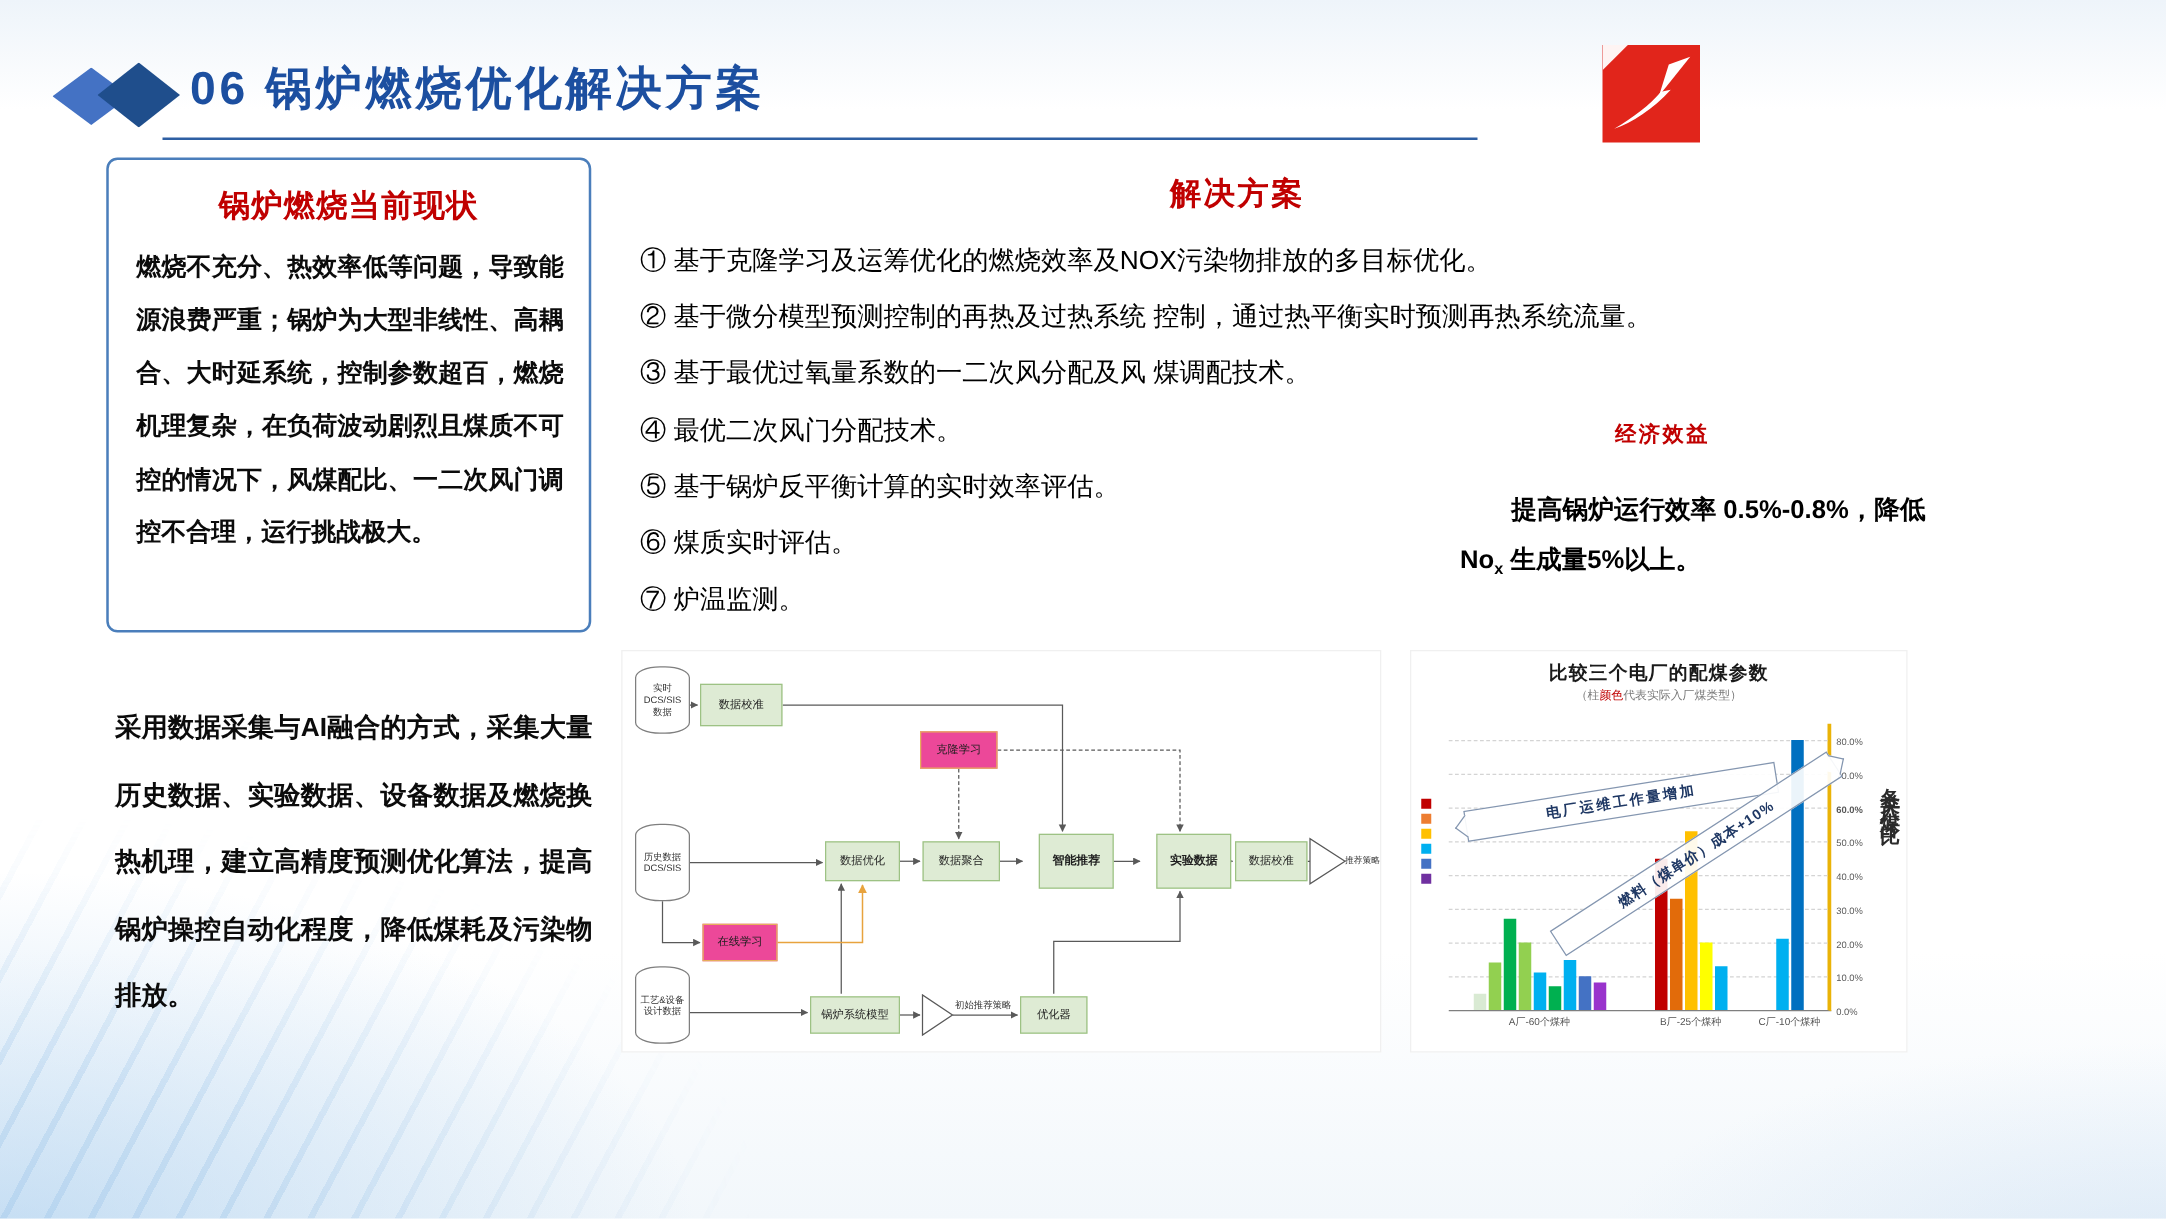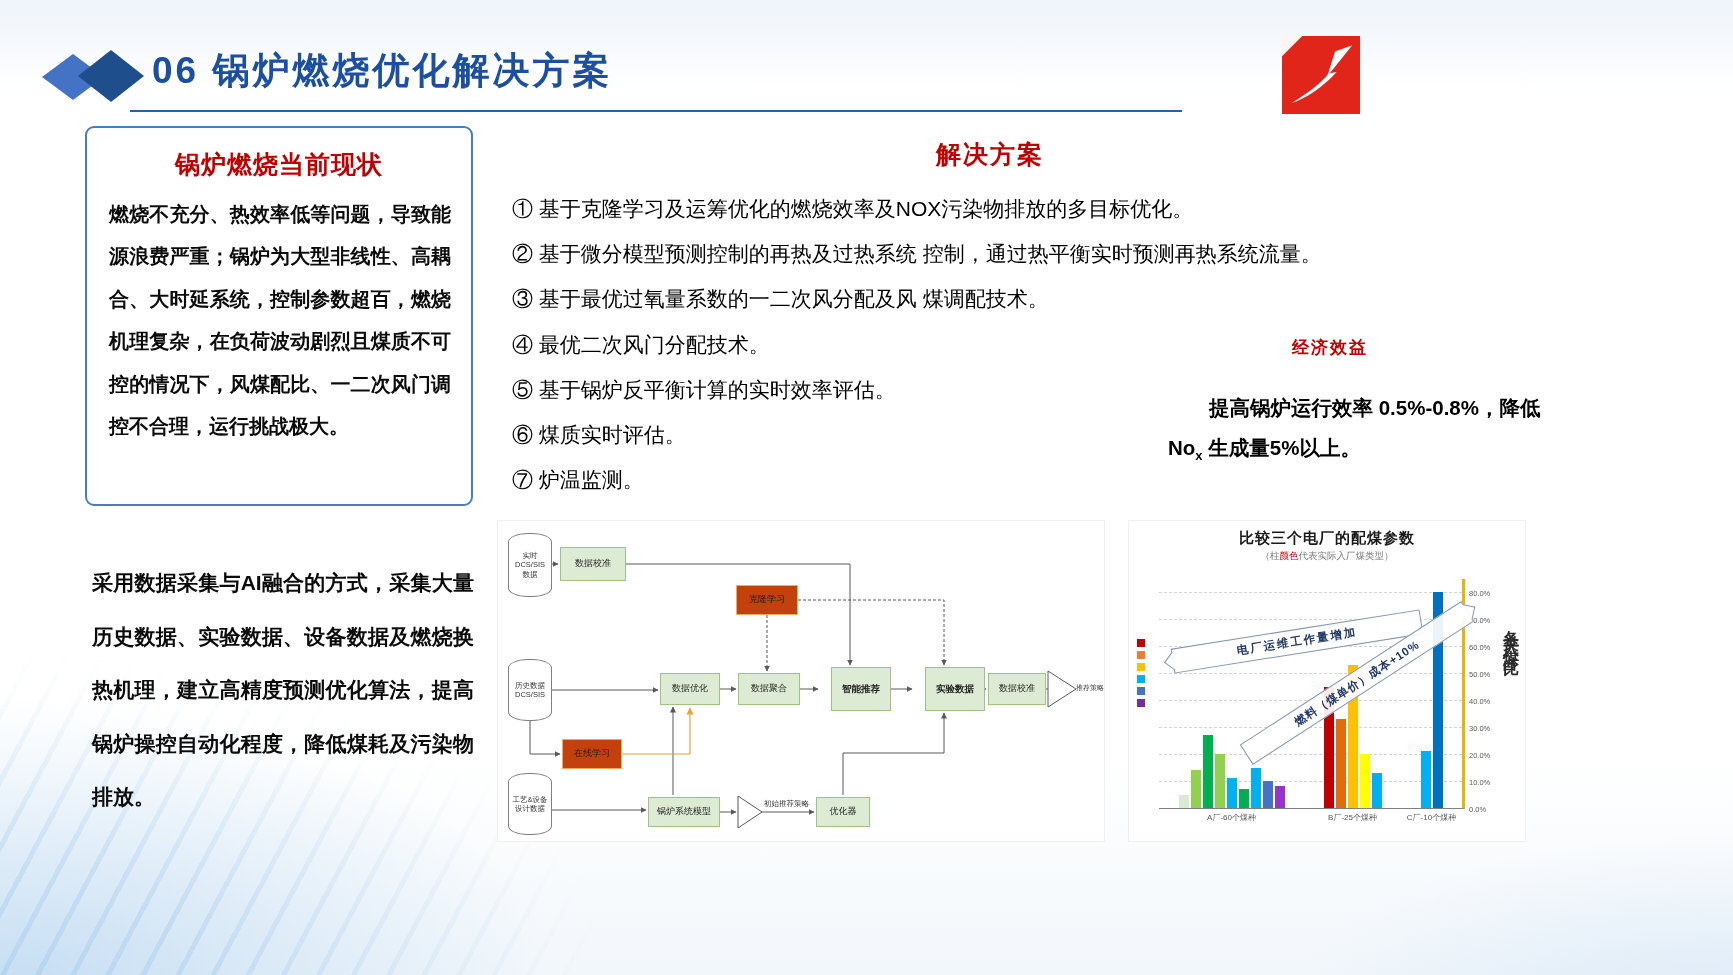--- a/index.html
+++ b/index.html
@@ -64,21 +64,21 @@
     color:#0b0b0b; line-height:2.55; text-align:justify; }
 
   
   .flow{ position:absolute; left:497px; top:520px; width:608px; height:322px; background:#fff; border:1px solid #f0f0f0; }
   .flow svg.overlay{ position:absolute; left:0; top:0; pointer-events:none; }
   .fnode{ position:absolute; display:flex; align-items:center; justify-content:center;
     text-align:center; line-height:1.25; }
   .fnode span{ white-space:pre-line; }
   .fg{ background:#DEEBD4; border:1px solid #9DC284; font-size:9px; color:#1f1f1f; }
   .fg-big{ font-size:9.5px; font-weight:700;margin-left:11px; }
-  .fo{ background:#c2410c; border:1px solid #E6AE5C; font-size:9px; color:#1f1f1f; }
+  .fo{ background:#ec4899; border:1px solid #E6AE5C; font-size:9px; color:#1f1f1f; }
   .cyl{ background:#fff; border:1px solid #7f7f7f; border-radius:20px / 9px; font-size:7.5px; color:#333; }
   .flabel{ position:absolute; font-size:7.5px; color:#333; white-space:nowrap; }
 
   
   .chart{ position:absolute; left:1128px; top:520px; width:398px; height:322px; background:#fff; border:1px solid #f0f0f0; }
   .chart-title{ position:absolute; top:8px; left:0; width:100%; text-align:center; }
   .ct-main{ font-size:15px; font-weight:800; color:#1a1a1a; letter-spacing:1px; }
   .ct-sub{ font-size:9.5px; color:#7a7a7a; margin-top:2px; }
   .ct-sub .red{ color:#C00000; }
   .chart-plot{ position:absolute; left:30px; top:58px; width:306px; height:230px;
@@ -177,21 +177,21 @@
         <polyline points="264,291 316,291" marker-end="url(#arr)"></polyline>
         <polyline points="345,274 345,232 446,232 446,192" marker-end="url(#arr)"></polyline>
       </g>
       <g fill="none" stroke="#E8A33D" stroke-width="1.2">
         <polyline points="124,233 192,233 192,187" marker-end="url(#arrO)"></polyline>
       </g>
       <polygon points="550,150 550,186 578,168" fill="#ffffff" stroke="#595959" stroke-width="1"></polygon>
       <polygon points="240,275 240,307 264,291" fill="#ffffff" stroke="#595959" stroke-width="1"></polygon>
     </svg>
 
-    <div class="fnode cyl" style="left:10px;top:12px;width:44px;height:64px">
+    <div class="fnode cyl" style="left:10px;top:12px;width:44px;height:54px">
         <span>实时
 DCS/SIS
 数据</span>
       </div>
     <div class="fnode fg" style="left:62px;top:26px;width:66px;height:34px">
         <span>数据校准</span>
       </div>
     <div class="fnode fo" style="left:238px;top:64px;width:62px;height:30px">
         <span>克隆学习</span>
       </div>
@@ -269,21 +269,21 @@
         </div>
         <div class="bar-group">
           <div class="bar" style="height: 24.7059%; background: rgb(0, 176, 240);"></div>
           <div class="bar" style="height: 94.1176%; background: rgb(0, 112, 192);"></div>
           <div class="group-label">C厂-10个煤种</div>
         </div>
       </div>
     <div class="chart-yaxis">
         <div class="ytick" style="top: calc(5.88235% - 4px);">80.0%</div>
         <div class="ytick" style="top: calc(17.6471% - 4px);">70.0%</div>
-        <div class="ytick" style="top: calc(29.4118% - 4px);">60.0%</div>
+        <div class="ytick" style="top: calc(29.4118% - 4px); font-weight: bold;">60.0%</div>
         <div class="ytick" style="top: calc(41.1765% - 4px);">50.0%</div>
         <div class="ytick" style="top: calc(52.9412% - 4px);">40.0%</div>
         <div class="ytick" style="top: calc(64.7059% - 4px);">30.0%</div>
         <div class="ytick" style="top: calc(76.4706% - 4px);">20.0%</div>
         <div class="ytick" style="top: calc(88.2353% - 4px);">10.0%</div>
         <div class="ytick" style="top: calc(100% - 4px);">0.0%</div>
       </div>
     <div class="chart-ylabel">各类入厂煤占比</div>
     <div class="chart-legend">
         <div class="swatch" style="background: rgb(192, 0, 0);"></div>

